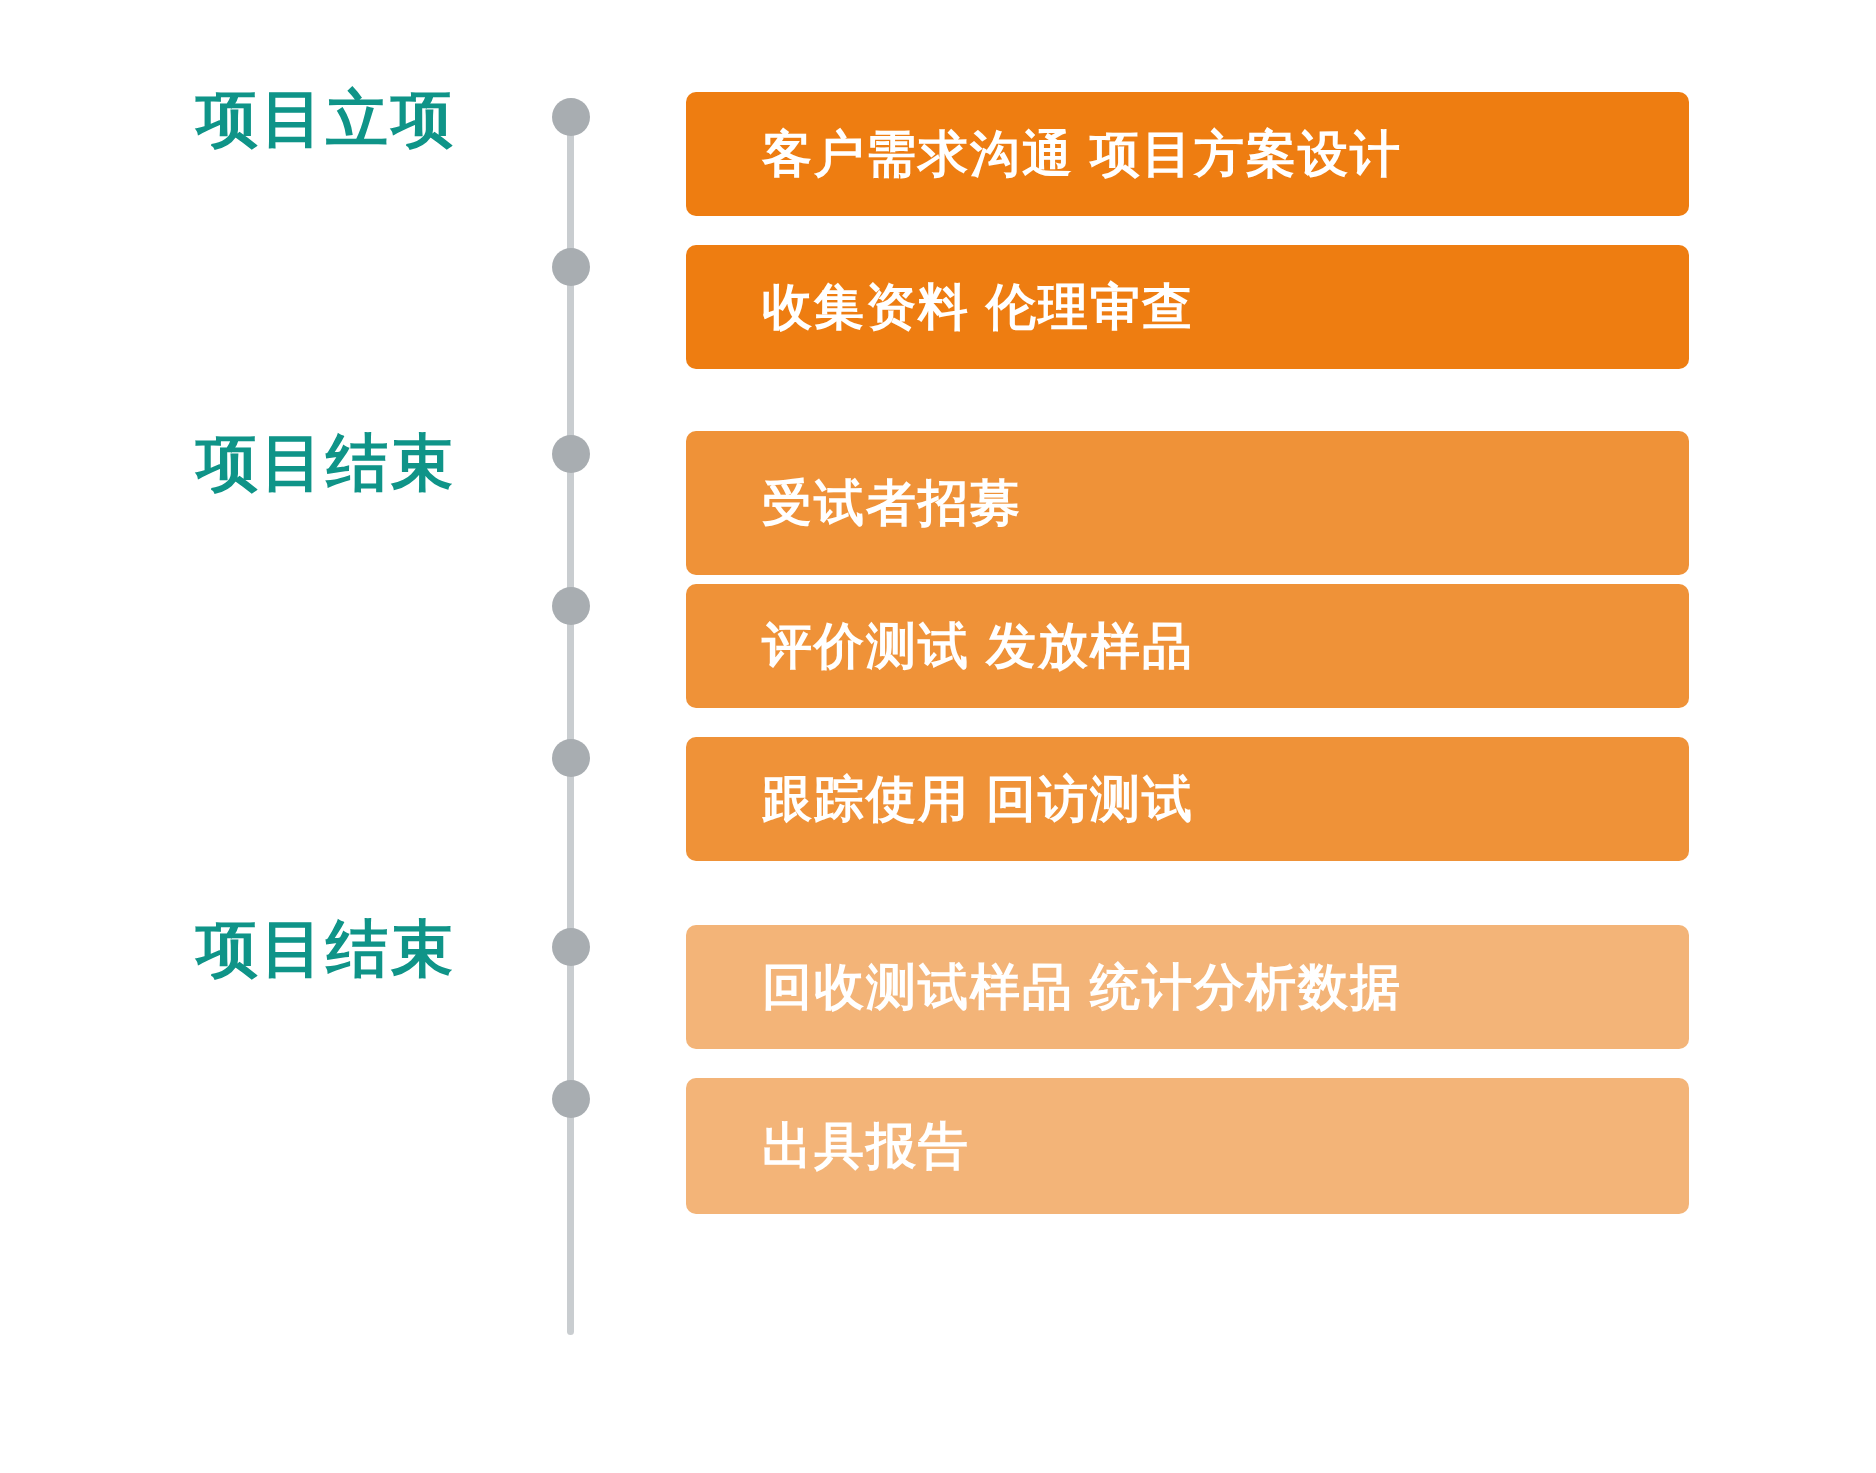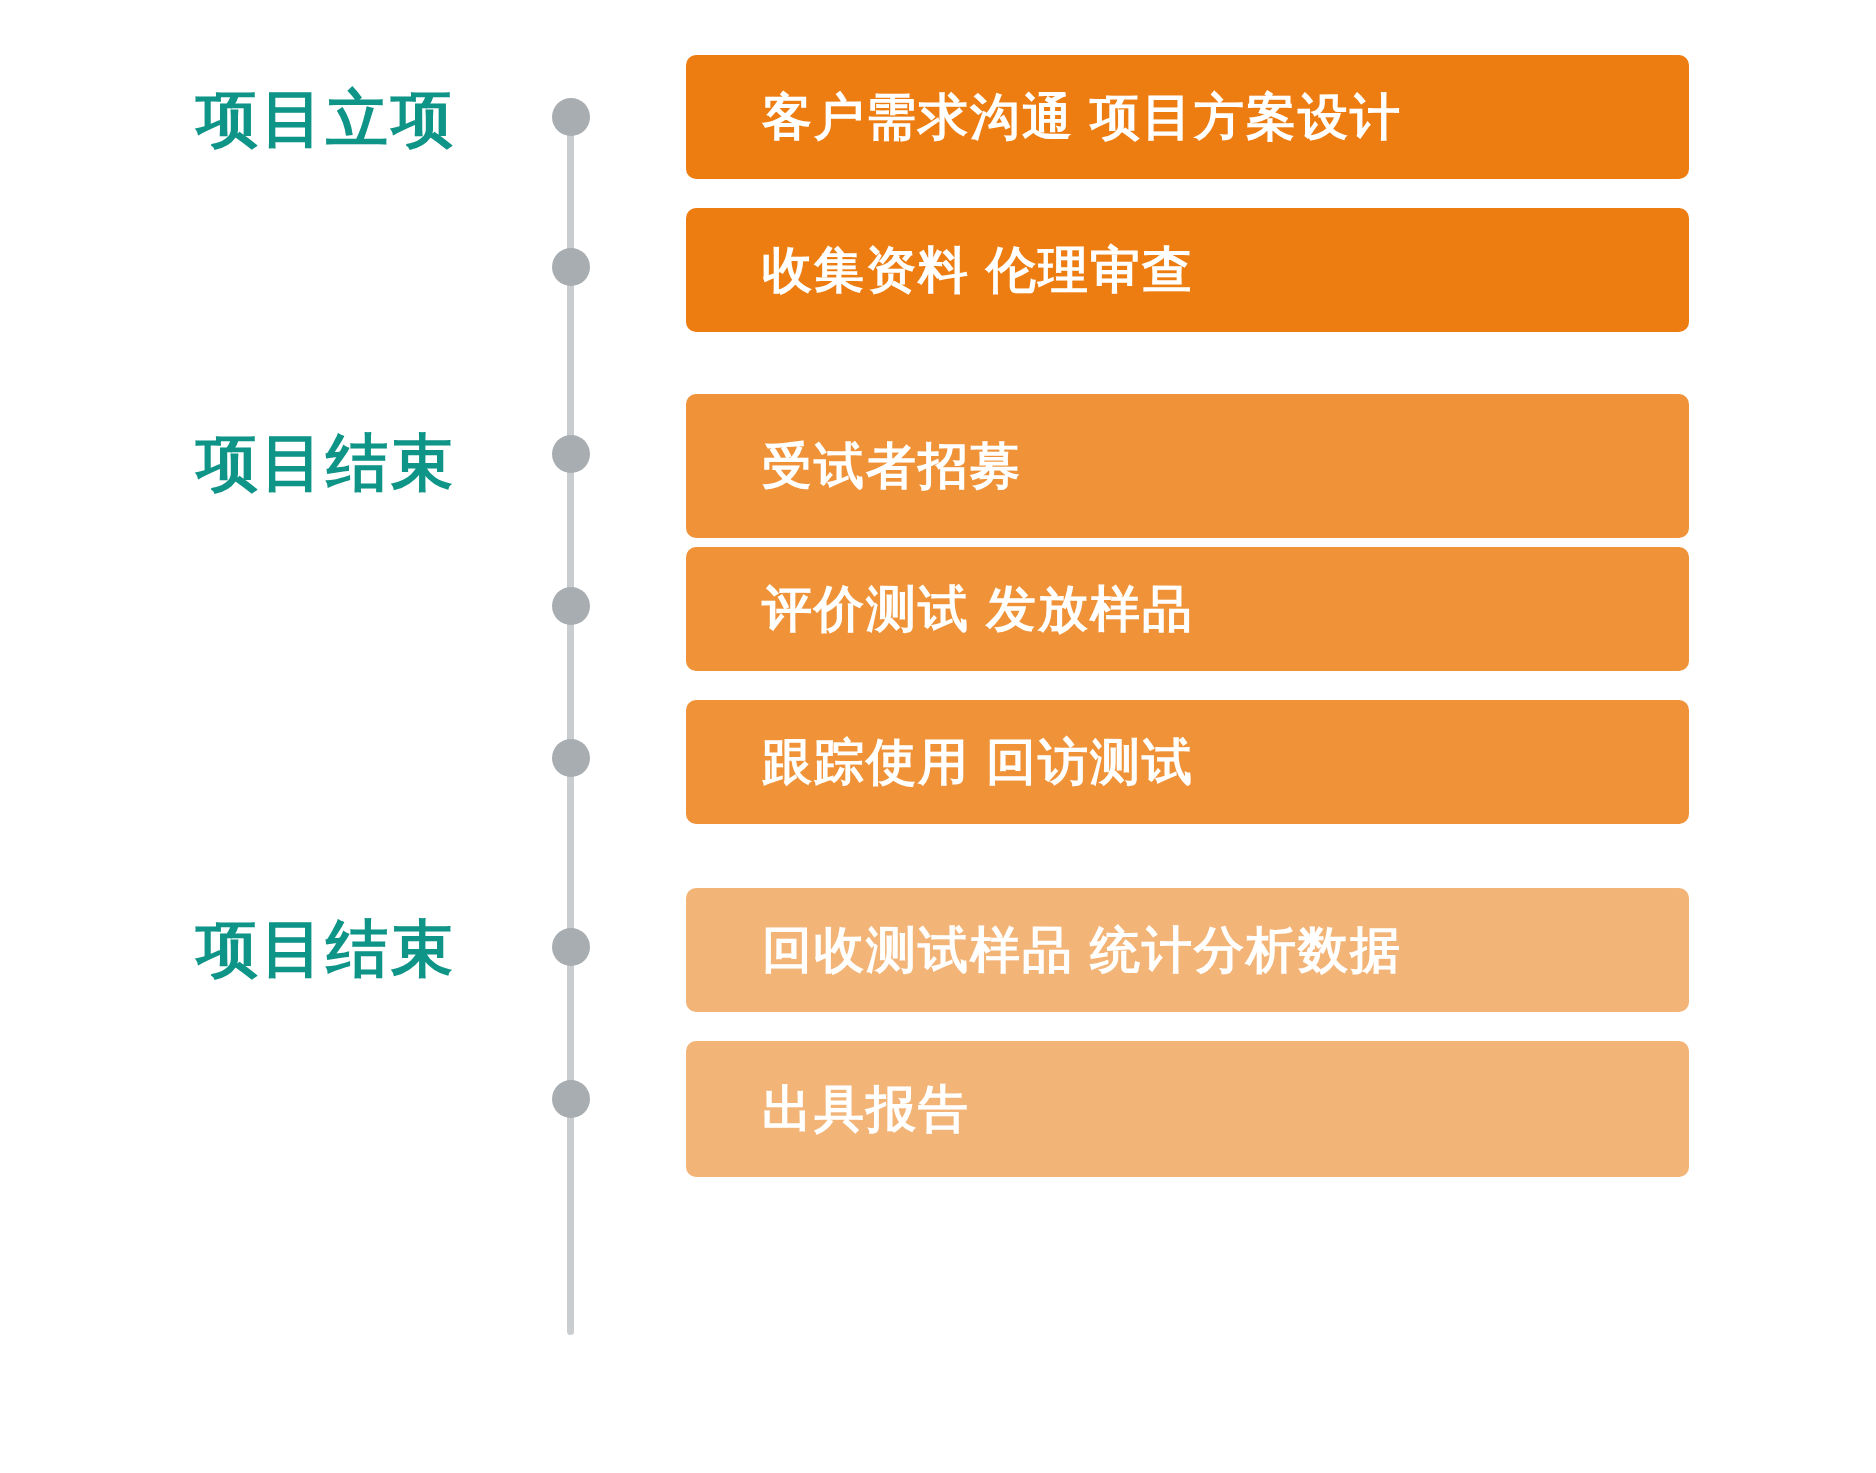--- a/index.html
+++ b/index.html
@@ -60,20 +60,21 @@
   
   .step-bar {
     position: absolute;
     left: 686px;
     width: 1003px;
     border-radius: 10px;
     display: flex;
     align-items: center;
     box-sizing: border-box;
     padding-left: 76px;
+    margin-top: 37px;
   }
   .step-label {
     color: #ffffff;
     font-size: 50px;
     font-weight: bold;
     letter-spacing: 2px;
     white-space: nowrap;
     line-height: 1;
   }
 </style>

